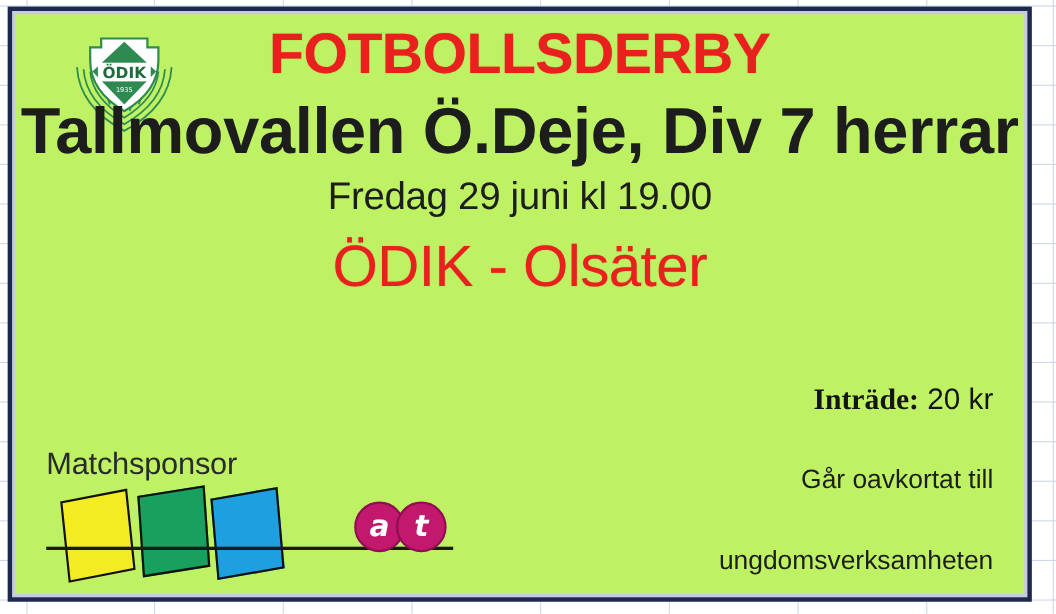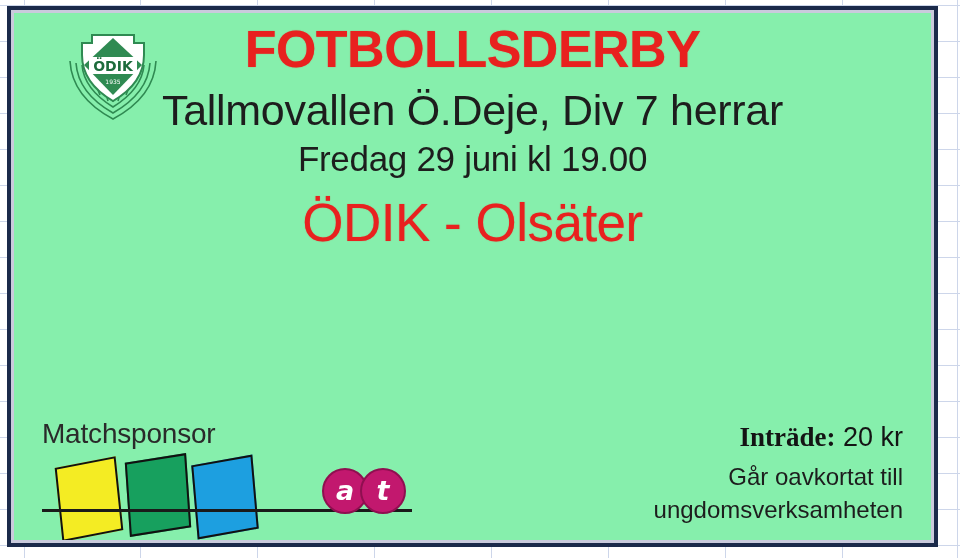--- a/index.html
+++ b/index.html
@@ -45,21 +45,21 @@
     height: 541px;
     box-sizing: border-box;
     border: 4px solid #1b2a4a;
     background: #c9cadc;
     padding: 3px;
   }
   #poster {
     position: relative;
     width: 100%;
     height: 100%;
-    background: #86efac;
+    background: #bef264;
     overflow: hidden;
   }
 
   
   .crest {
     position: absolute;
     top: 8px;
     width: 110px;
     height: 102px;
   }
@@ -79,22 +79,22 @@
     font-size: 52px;
     font-weight: bold;
     color: #e8211f;
     letter-spacing: -0.5px;
     line-height: 1.02;
     margin: 0;
     padding: 0;
     text-shadow: 0 0 1px rgba(232,33,31,0.55);
   }
   #venue-line {
-    font-size: 43px;
-    font-weight: normal;
+    font-size: 59px;
+    font-weight: bold;
     color: #1d1d1d;
     line-height: 1.22;
     margin-top: 8px;
     letter-spacing: -0.3px;
   }
   #date-line {
     font-size: 35px;
     font-weight: normal;
     color: #1d1d1d;
     line-height: 1.22;
@@ -108,21 +108,21 @@
     line-height: 1.2;
     margin-top: 10px;
     letter-spacing: -0.5px;
     text-shadow: 0 0 1px rgba(232,33,31,0.5);
   }
 
   
   #sponsor-area {
     position: absolute;
     left: 28px;
-    bottom: 4px;
+    bottom: 16px;
     width: 400px;
   }
   #sponsor-label {
     font-size: 28px;
     color: #2a2a2a;
     margin-bottom: 6px;
     letter-spacing: -0.2px;
   }
   #sponsor-logo {
     position: relative;
@@ -211,20 +211,21 @@
     font-weight: bold;
     font-family: Liberation Serif, serif;
   }
   #entry-price-value {
     font-weight: normal;
   }
   .entry-note {
     font-size: 24px;
     color: #1d1d1d;
     line-height: 1.35;
+    margin-top: 40px;
   }
 </style>
 </head>
 <body>
 
 <div id="sheet-backdrop">
   <div class="grid-v" style="left:24px"></div>
   <div class="grid-v" style="left:140px"></div>
   <div class="grid-v" style="left:257px"></div>
   <div class="grid-v" style="left:374px"></div>

